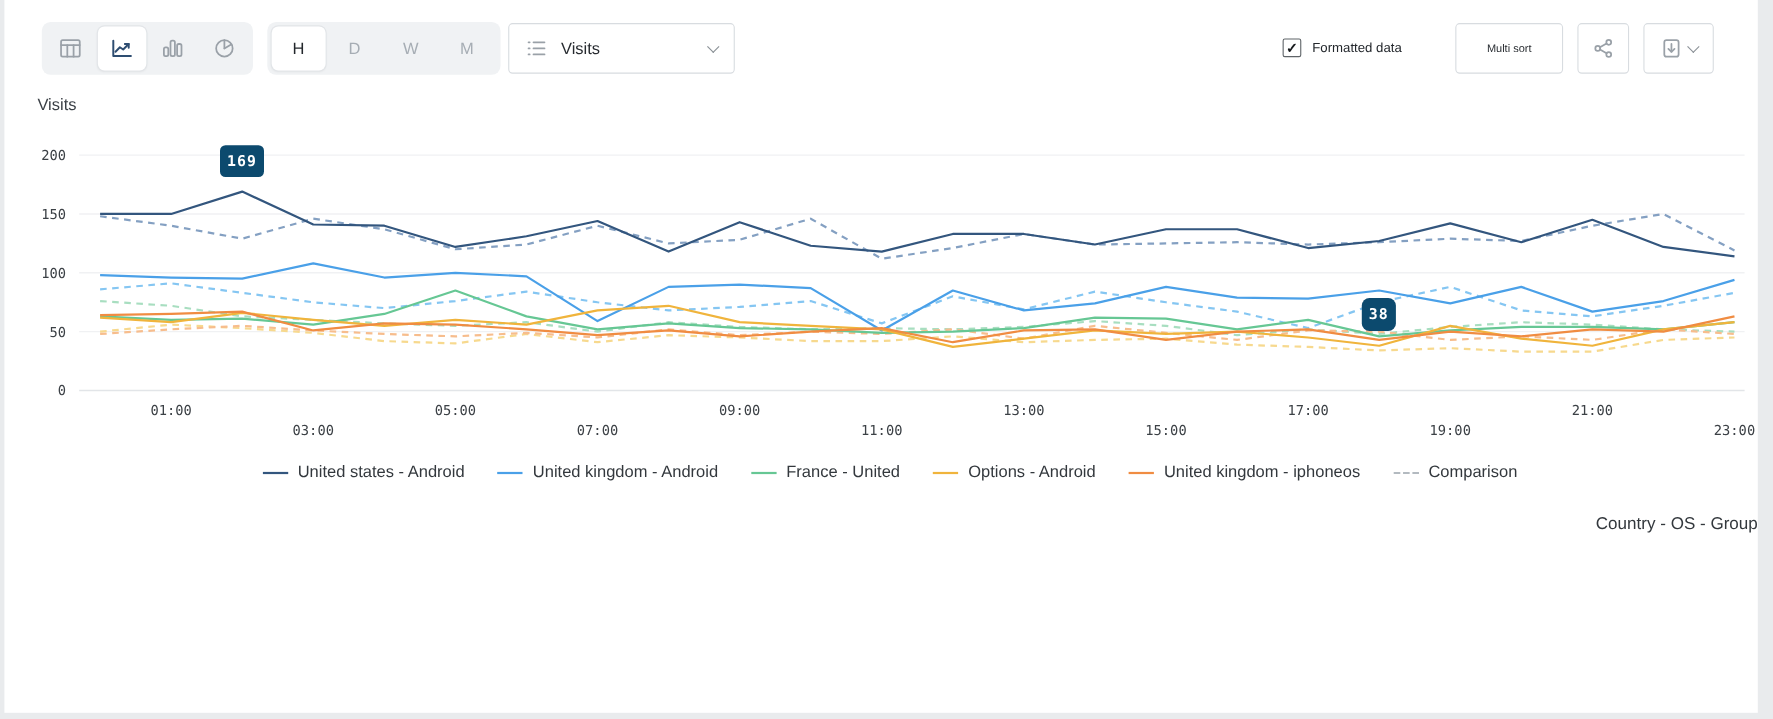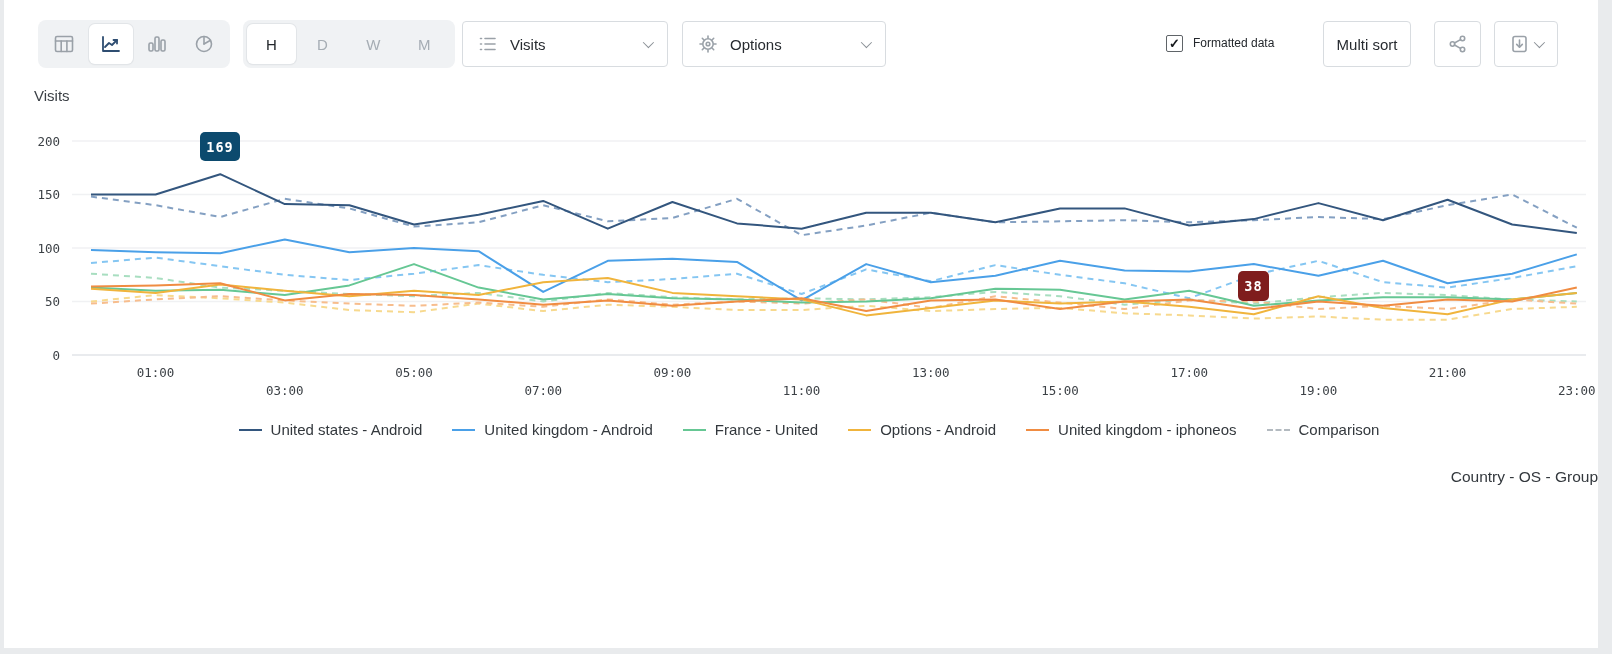--- a/index.html
+++ b/index.html
@@ -13,21 +13,21 @@
   .seg-letter { font-size:15px; color:#a6adb4; letter-spacing:.3px; }
   .seg-tile.selected .seg-letter { color:#23272c; }
 
   .dropdown { position:absolute; top:21px; height:46px; background:#fff; border:1px solid #d8dce0; border-radius:4px; display:flex; align-items:center; padding:0 16px; cursor:pointer; }
   .dropdown .dd-label { font-size:15px; color:#272b30; margin-left:13px; }
   .chev { width:8px; height:8px; border-right:1.6px solid #8a9096; border-bottom:1.6px solid #8a9096; transform:rotate(45deg) translateY(-2px); margin-left:auto; }
   .dd-visits { left:458px; width:206px; }
   .dd-options { left:678px; width:204px; }
 
   .btn { position:absolute; top:21px; height:46px; background:#fff; border:1px solid #d8dce0; border-radius:4px; display:flex; align-items:center; justify-content:center; cursor:pointer; }
-  .btn-multisort { left:1319px; width:88px; font-size:15px; color:#272b30; }
+  .btn-multisort { left:1319px; width:98px; font-size:10px; color:#272b30; }
   .btn-share { left:1430px; width:47px; }
   .btn-export { left:1490px; width:64px; gap:6px; }
   .btn-export .chev { margin-left:0; }
 
   .checkbox { position:absolute; left:1162px; top:35px; width:17px; height:17px; background:#fff; border:1.6px solid #5f6468; border-radius:2px; display:flex; align-items:center; justify-content:center; font-size:13px; font-weight:bold; color:#16191c; cursor:pointer; }
   .cb-label { position:absolute; left:1189px; top:36px; font-size:12px; color:#23272c; }
 
   
   .y-title { position:absolute; left:30px; top:87px; font-size:15px; color:#3b4046; }
   #chart-wrap { position:absolute; left:0; top:125px; width:1594px; height:280px; }
@@ -106,36 +106,20 @@
         <line x1="6" y1="8" x2="16" y2="8"></line>
         <line x1="6" y1="13.5" x2="16" y2="13.5"></line>
       <line x1="1.5" y1="2.5" x2="2.5" y2="2.5"></line>
         <line x1="1.5" y1="8" x2="2.5" y2="8"></line>
         <line x1="1.5" y1="13.5" x2="2.5" y2="13.5"></line>
     </svg>
     <span class="dd-label">Visits</span>
     <span class="chev"></span>
   </div>
 
-  <div class="dropdown dd-options">
-    <svg width="18" height="18" viewBox="0 0 18 18" class="icon-gray">
-      <circle cx="9" cy="9" r="5.2"></circle>
-        <circle cx="9" cy="9" r="1.8"></circle>
-      <line x1="9" y1="1" x2="9" y2="3"></line>
-        <line x1="9" y1="15" x2="9" y2="17"></line>
-      <line x1="1" y1="9" x2="3" y2="9"></line>
-        <line x1="15" y1="9" x2="17" y2="9"></line>
-      <line x1="3.3" y1="3.3" x2="4.7" y2="4.7"></line>
-        <line x1="13.3" y1="13.3" x2="14.7" y2="14.7"></line>
-      <line x1="3.3" y1="14.7" x2="4.7" y2="13.3"></line>
-        <line x1="13.3" y1="4.7" x2="14.7" y2="3.3"></line>
-    </svg>
-    <span class="dd-label">Options</span>
-    <span class="chev"></span>
-  </div>
 
   <div class="checkbox">
     <span>✓</span>
   </div>
   <div class="cb-label">Formatted data</div>
 
   <div class="btn btn-multisort">
     <span>Multi sort</span>
   </div>
 
@@ -188,21 +172,21 @@
         <polyline points="87.0,176.5 151.6,170.1 216.2,173.3 280.8,177.6 345.4,185.1 410.0,187.2 474.6,178.6 539.2,186.1 603.8,179.7 668.4,181.8 733.0,185.1 797.6,185.1 862.2,180.8 926.8,186.1 991.4,184.0 1056.0,182.9 1120.6,188.3 1185.2,190.4 1249.8,193.6 1314.4,191.5 1379.0,194.7 1443.6,194.7 1508.2,184.0 1572.8,181.8" fill="none" stroke="#f7d98e" stroke-width="2" stroke-linejoin="round" stroke-dasharray="6 5"></polyline>
         <polyline points="87.0,178.6 151.6,174.4 216.2,171.2 280.8,175.4 345.4,178.6 410.0,180.8 474.6,177.6 539.2,181.8 603.8,174.4 668.4,179.7 733.0,176.5 797.6,178.6 862.2,174.4 926.8,182.9 991.4,171.2 1056.0,177.6 1120.6,184.0 1185.2,175.4 1249.8,176.5 1314.4,184.0 1379.0,180.8 1443.6,184.0 1508.2,174.4 1572.8,178.6" fill="none" stroke="#f7bd8d" stroke-width="2" stroke-linejoin="round" stroke-dasharray="6 5"></polyline>
         <polyline points="87.0,69.5 151.6,69.5 216.2,49.2 280.8,79.1 345.4,80.2 410.0,99.5 474.6,89.8 539.2,75.9 603.8,103.7 668.4,77.0 733.0,98.4 797.6,103.7 862.2,87.7 926.8,87.7 991.4,97.3 1056.0,83.4 1120.6,83.4 1185.2,100.5 1249.8,94.1 1314.4,78.1 1379.0,95.2 1443.6,74.8 1508.2,99.5 1572.8,108.0" fill="none" stroke="#33567e" stroke-width="2" stroke-linejoin="round"></polyline>
         <polyline points="87.0,125.1 151.6,127.3 216.2,128.3 280.8,114.4 345.4,127.3 410.0,123.0 474.6,126.2 539.2,166.9 603.8,135.8 668.4,133.7 733.0,136.9 797.6,175.4 862.2,139.1 926.8,157.2 991.4,150.8 1056.0,135.8 1120.6,145.5 1185.2,146.5 1249.8,139.1 1314.4,150.8 1379.0,135.8 1443.6,158.3 1508.2,148.7 1572.8,129.4" fill="none" stroke="#4aa0e8" stroke-width="2" stroke-linejoin="round"></polyline>
         <polyline points="87.0,162.6 151.6,165.8 216.2,164.7 280.8,170.1 345.4,160.4 410.0,139.1 474.6,162.6 539.2,174.4 603.8,169.0 668.4,173.3 733.0,174.4 797.6,177.6 862.2,176.5 926.8,173.3 991.4,163.7 1056.0,164.7 1120.6,174.4 1185.2,165.8 1249.8,180.8 1314.4,175.4 1379.0,172.2 1443.6,172.2 1508.2,174.4 1572.8,167.9" fill="none" stroke="#66c794" stroke-width="2" stroke-linejoin="round"></polyline>
         <polyline points="87.0,163.7 151.6,167.9 216.2,159.4 280.8,165.8 345.4,171.2 410.0,165.8 474.6,170.1 539.2,157.2 603.8,153.0 668.4,167.9 733.0,171.2 797.6,174.4 862.2,190.4 926.8,182.9 991.4,175.4 1056.0,178.6 1120.6,176.5 1185.2,181.8 1249.8,189.3 1314.4,171.2 1379.0,182.9 1443.6,189.3 1508.2,174.4 1572.8,167.9" fill="none" stroke="#f0b43c" stroke-width="2" stroke-linejoin="round"></polyline>
         <polyline points="87.0,161.5 151.6,160.4 216.2,158.3 280.8,175.4 345.4,169.0 410.0,170.1 474.6,174.4 539.2,179.7 603.8,175.4 668.4,180.8 733.0,176.5 797.6,173.3 862.2,186.1 926.8,175.4 991.4,174.4 1056.0,184.0 1120.6,176.5 1185.2,174.4 1249.8,184.0 1314.4,176.5 1379.0,180.8 1443.6,174.4 1508.2,176.5 1572.8,162.6" fill="none" stroke="#f08c42" stroke-width="2" stroke-linejoin="round"></polyline>
       </svg></div>
 
   <div class="tooltip" id="tt-0" style="background: #0c4a6e;">169</div>
-  <div class="tooltip" id="tt-1" style="background: #7f1d1d;">38</div>
+  <div class="tooltip" id="tt-1" style="background: #0c4a6e; border-radius: 7px;">38</div>
 
   <div id="legend">
       <div class="leg-item">
         <span class="leg-swatch" style="border-top-color: rgb(51, 86, 126);"></span>
         <span class="leg-label">United states - Android</span>
       </div>
       <div class="leg-item">
         <span class="leg-swatch" style="border-top-color: rgb(74, 160, 232);"></span>
         <span class="leg-label">United kingdom - Android</span>
       </div>

